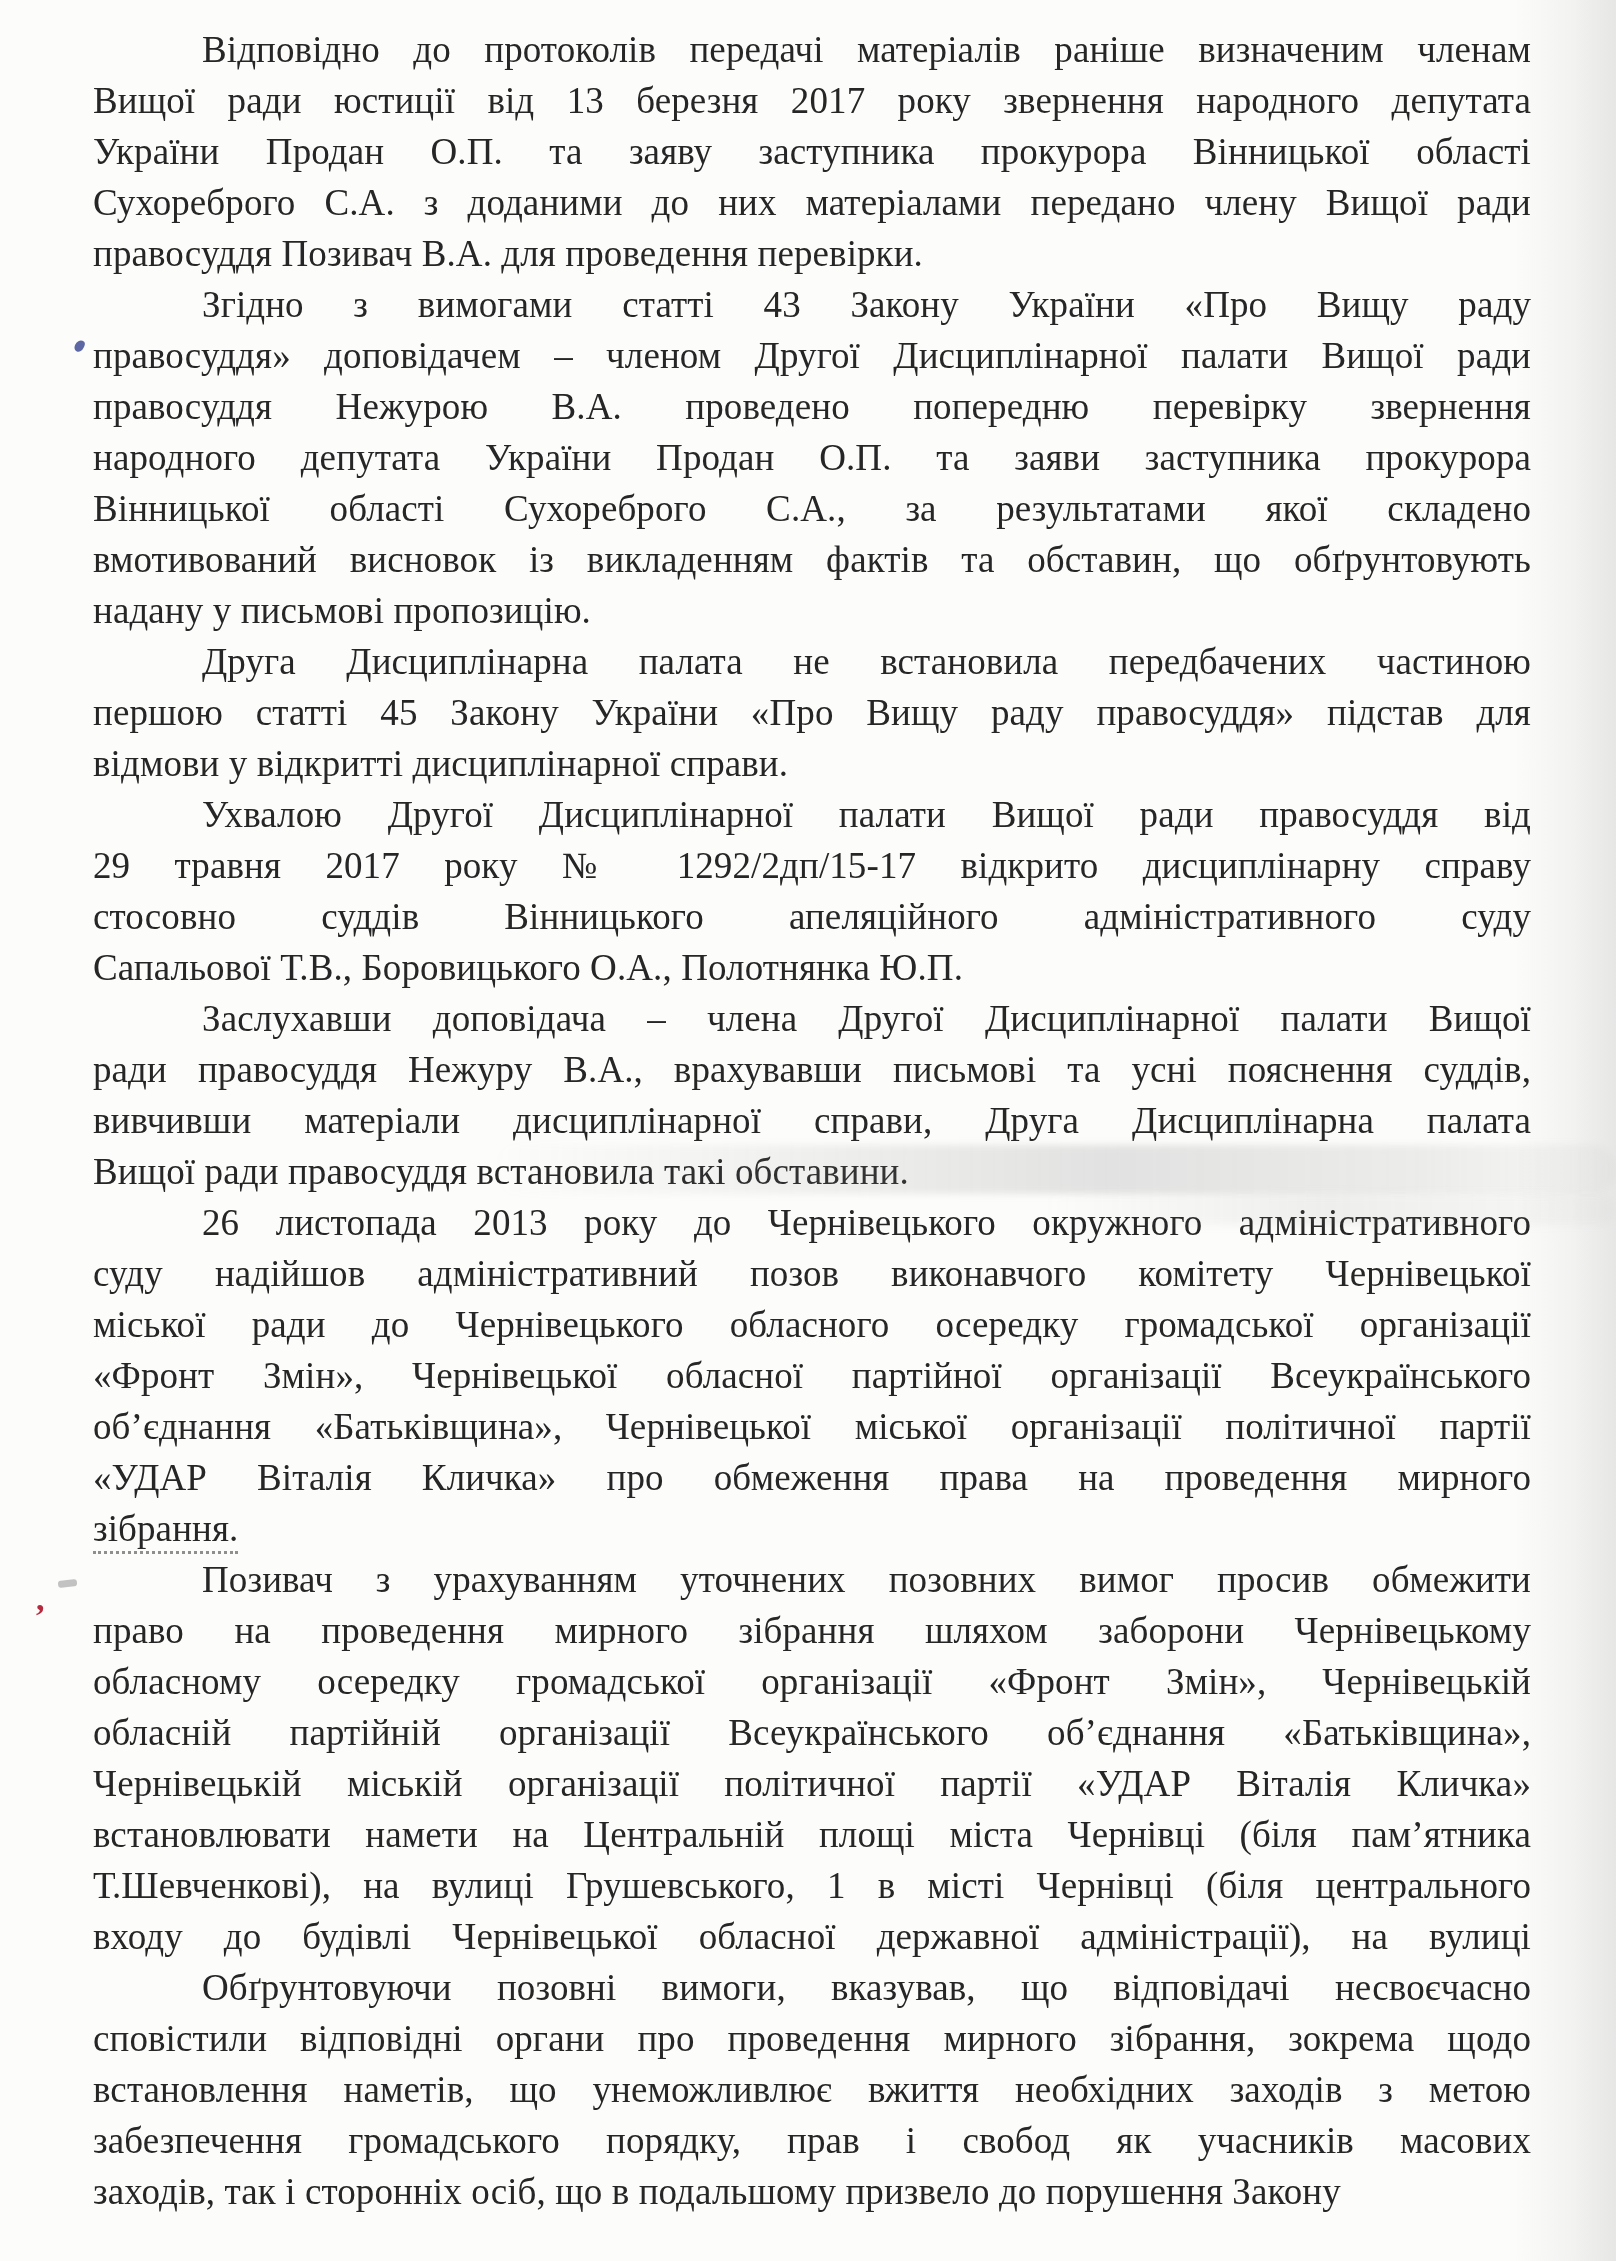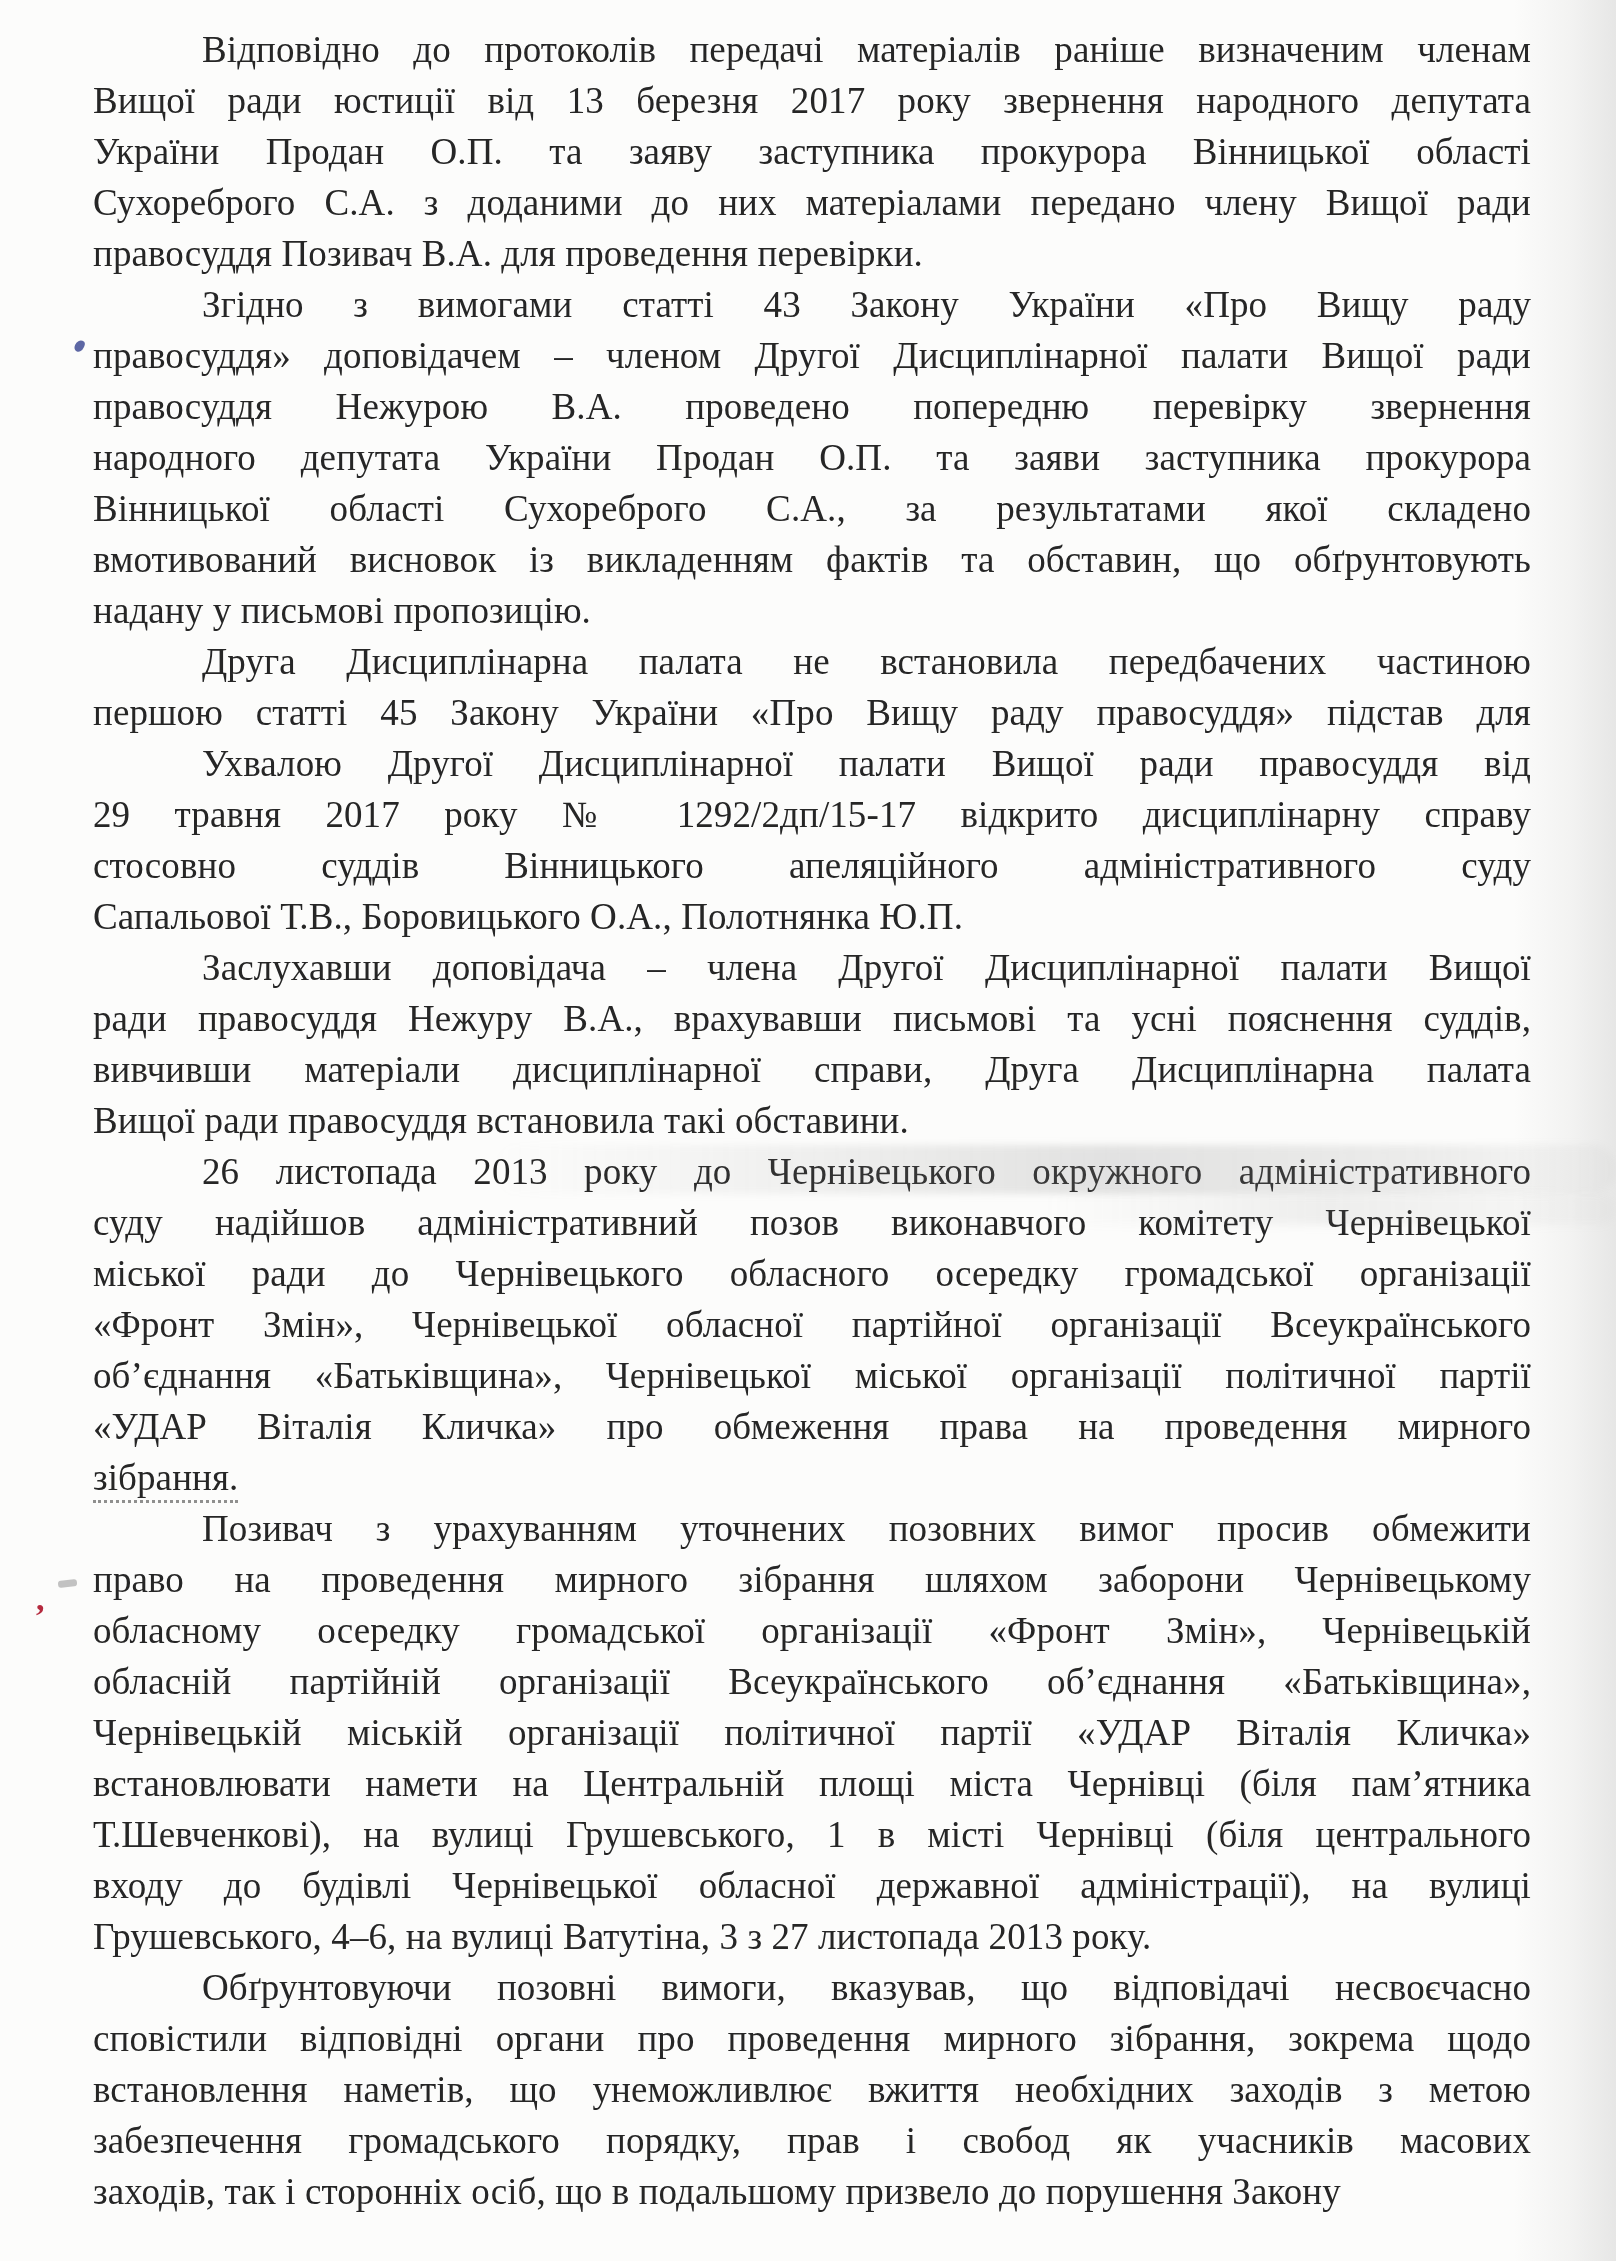--- a/index.html
+++ b/index.html
@@ -102,20 +102,21 @@
         <div class="line">правосуддя» доповідачем – членом Другої Дисциплінарної палати Вищої ради</div>
         <div class="line">правосуддя Нежурою В.А. проведено попередню перевірку звернення</div>
         <div class="line">народного депутата України Продан О.П. та заяви заступника прокурора</div>
         <div class="line">Вінницької області Сухореброго С.А., за результатами якої складено</div>
         <div class="line">вмотивований висновок із викладенням фактів та обставин, що обґрунтовують</div>
         <div class="line last">надану у письмові пропозицію.</div>
       </div>
       <div class="para">
         <div class="line first">Друга Дисциплінарна палата не встановила передбачених частиною</div>
         <div class="line">першою статті 45 Закону України «Про Вищу раду правосуддя» підстав для</div>
+        <div class="line last">відмови у відкритті дисциплінарної справи.</div>
       </div>
       <div class="para">
         <div class="line first">Ухвалою Другої Дисциплінарної палати Вищої ради правосуддя від</div>
         <div class="line">29 травня 2017 року № 1292/2дп/15-17 відкрито дисциплінарну справу</div>
         <div class="line">стосовно суддів Вінницького апеляційного адміністративного суду</div>
         <div class="line last">Сапальової Т.В., Боровицького О.А., Полотнянка Ю.П.</div>
       </div>
       <div class="para">
         <div class="line first">Заслухавши доповідача – члена Другої Дисциплінарної палати Вищої</div>
         <div class="line">ради правосуддя Нежуру В.А., врахувавши письмові та усні пояснення суддів,</div>
@@ -133,21 +134,20 @@
       </div>
       <div class="para">
         <div class="line first">Позивач з урахуванням уточнених позовних вимог просив обмежити</div>
         <div class="line">право на проведення мирного зібрання шляхом заборони Чернівецькому</div>
         <div class="line">обласному осередку громадської організації «Фронт Змін», Чернівецькій</div>
         <div class="line">обласній партійній організації Всеукраїнського об’єднання «Батьківщина»,</div>
         <div class="line">Чернівецькій міській організації політичної партії «УДАР Віталія Кличка»</div>
         <div class="line">встановлювати намети на Центральній площі міста Чернівці (біля пам’ятника</div>
         <div class="line">Т.Шевченкові), на вулиці Грушевського, 1 в місті Чернівці (біля центрального</div>
         <div class="line">входу до будівлі Чернівецької обласної державної адміністрації), на вулиці</div>
-        <div class="line last">Грушевського, 4–6, на вулиці Ватутіна, 3 з 27 листопада 2013 року.</div>
       </div>
       <div class="para">
         <div class="line first">Обґрунтовуючи позовні вимоги, вказував, що відповідачі несвоєчасно</div>
         <div class="line">сповістили відповідні органи про проведення мирного зібрання, зокрема щодо</div>
         <div class="line">встановлення наметів, що унеможливлює вжиття необхідних заходів з метою</div>
         <div class="line">забезпечення громадського порядку, прав і свобод як учасників масових</div>
         <div class="line last">заходів, так і сторонніх осіб, що в подальшому призвело до порушення Закону</div>
       </div>
     </div>
 <div class="artifact speck" style="left: 75px; top: 340px; width: 9px; height: 12px; color: rgb(52, 65, 143);"></div>

